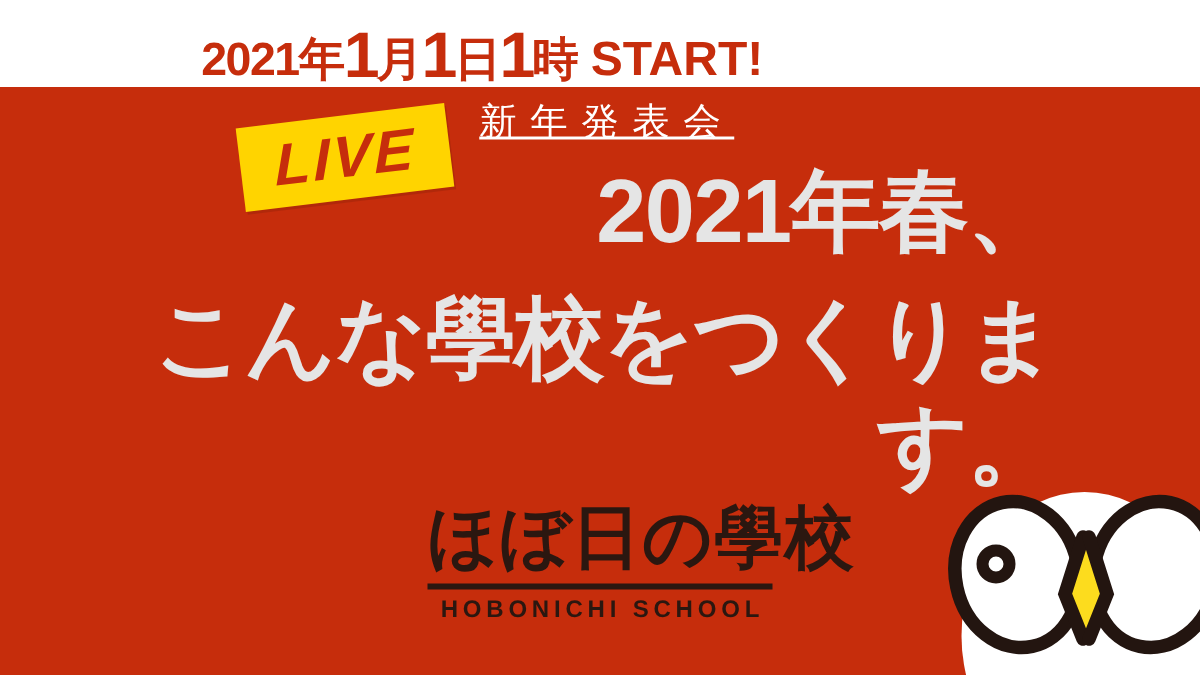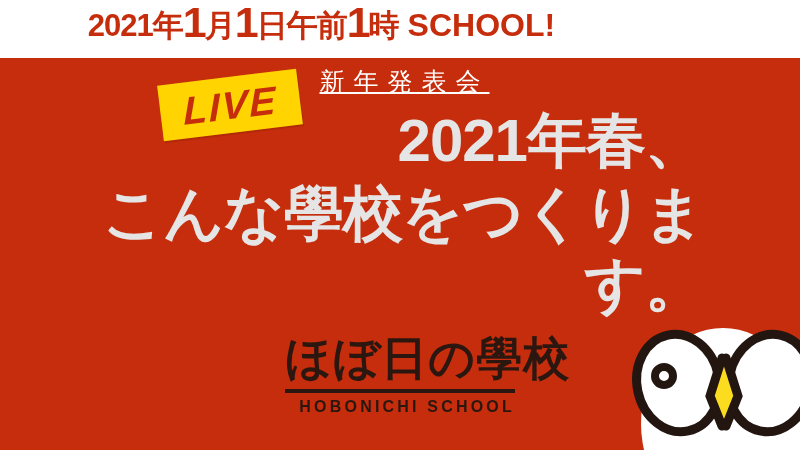--- a/index.html
+++ b/index.html
@@ -23,21 +23,21 @@
 
   
   .top-band {
     position: absolute;
     left: 0;
     top: 0;
     width: 643px;
     height: 58px;
     background: #ffffff;
     display: flex;
-    align-items: flex-start;
+    align-items: flex-end;
     justify-content: center;
     z-index: 5;
   }
   .banner-text {
     display: flex;
     align-items: baseline;
     justify-content: center;
     color: #C62D0C;
     white-space: nowrap;
     font-weight: 700;
@@ -133,21 +133,21 @@
   }
   .headline .line1 {
     display: block;
     font-size: 60px;
     letter-spacing: -1px;
   }
   .headline .line2 {
     display: block;
     font-size: 60px;
     letter-spacing: -1px;
-    margin-top: 2px;
+    margin-top: 14px;
   }
 
   
   .logo {
     position: absolute;
     left: 50%;
     transform: translateX(-50%);
     top: 276px;
     width: 230px;
     text-align: center;
@@ -168,21 +168,20 @@
     margin: 7px 0 6px 0;
   }
   .logo-en {
     color: #2B1710;
     font-size: 16px;
     font-weight: 700;
     letter-spacing: 3.2px;
     text-indent: 3.2px;
     line-height: 1;
     white-space: nowrap;
-    text-align: right;
   }
 
   
   .owl {
     position: absolute;
     right: -28px;
     bottom: -6px;
     width: 210px;
     height: 140px;
     z-index: 3;
@@ -194,24 +193,23 @@
 
 <div id="poster">
 
   <div class="top-band">
     <div class="banner-text">
       <span class="bt-sm">2021年</span>
       <span class="bt-lg">1</span>
       <span class="bt-sm">月</span>
       <span class="bt-lg">1</span>
       <span class="bt-sm">日</span>
-      <span class="bt-sm">午前</span>
       <span class="bt-lg">1</span>
       <span class="bt-sm">時</span>
-      <span class="bt-start">SCHOOL!</span>
+      <span class="bt-start">START!</span>
     </div>
   </div>
 
   <div class="stage">
 
     <div class="live-badge">
       <span>LIVE</span>
     </div>
 
     <div class="subtitle">新年発表会</div>

